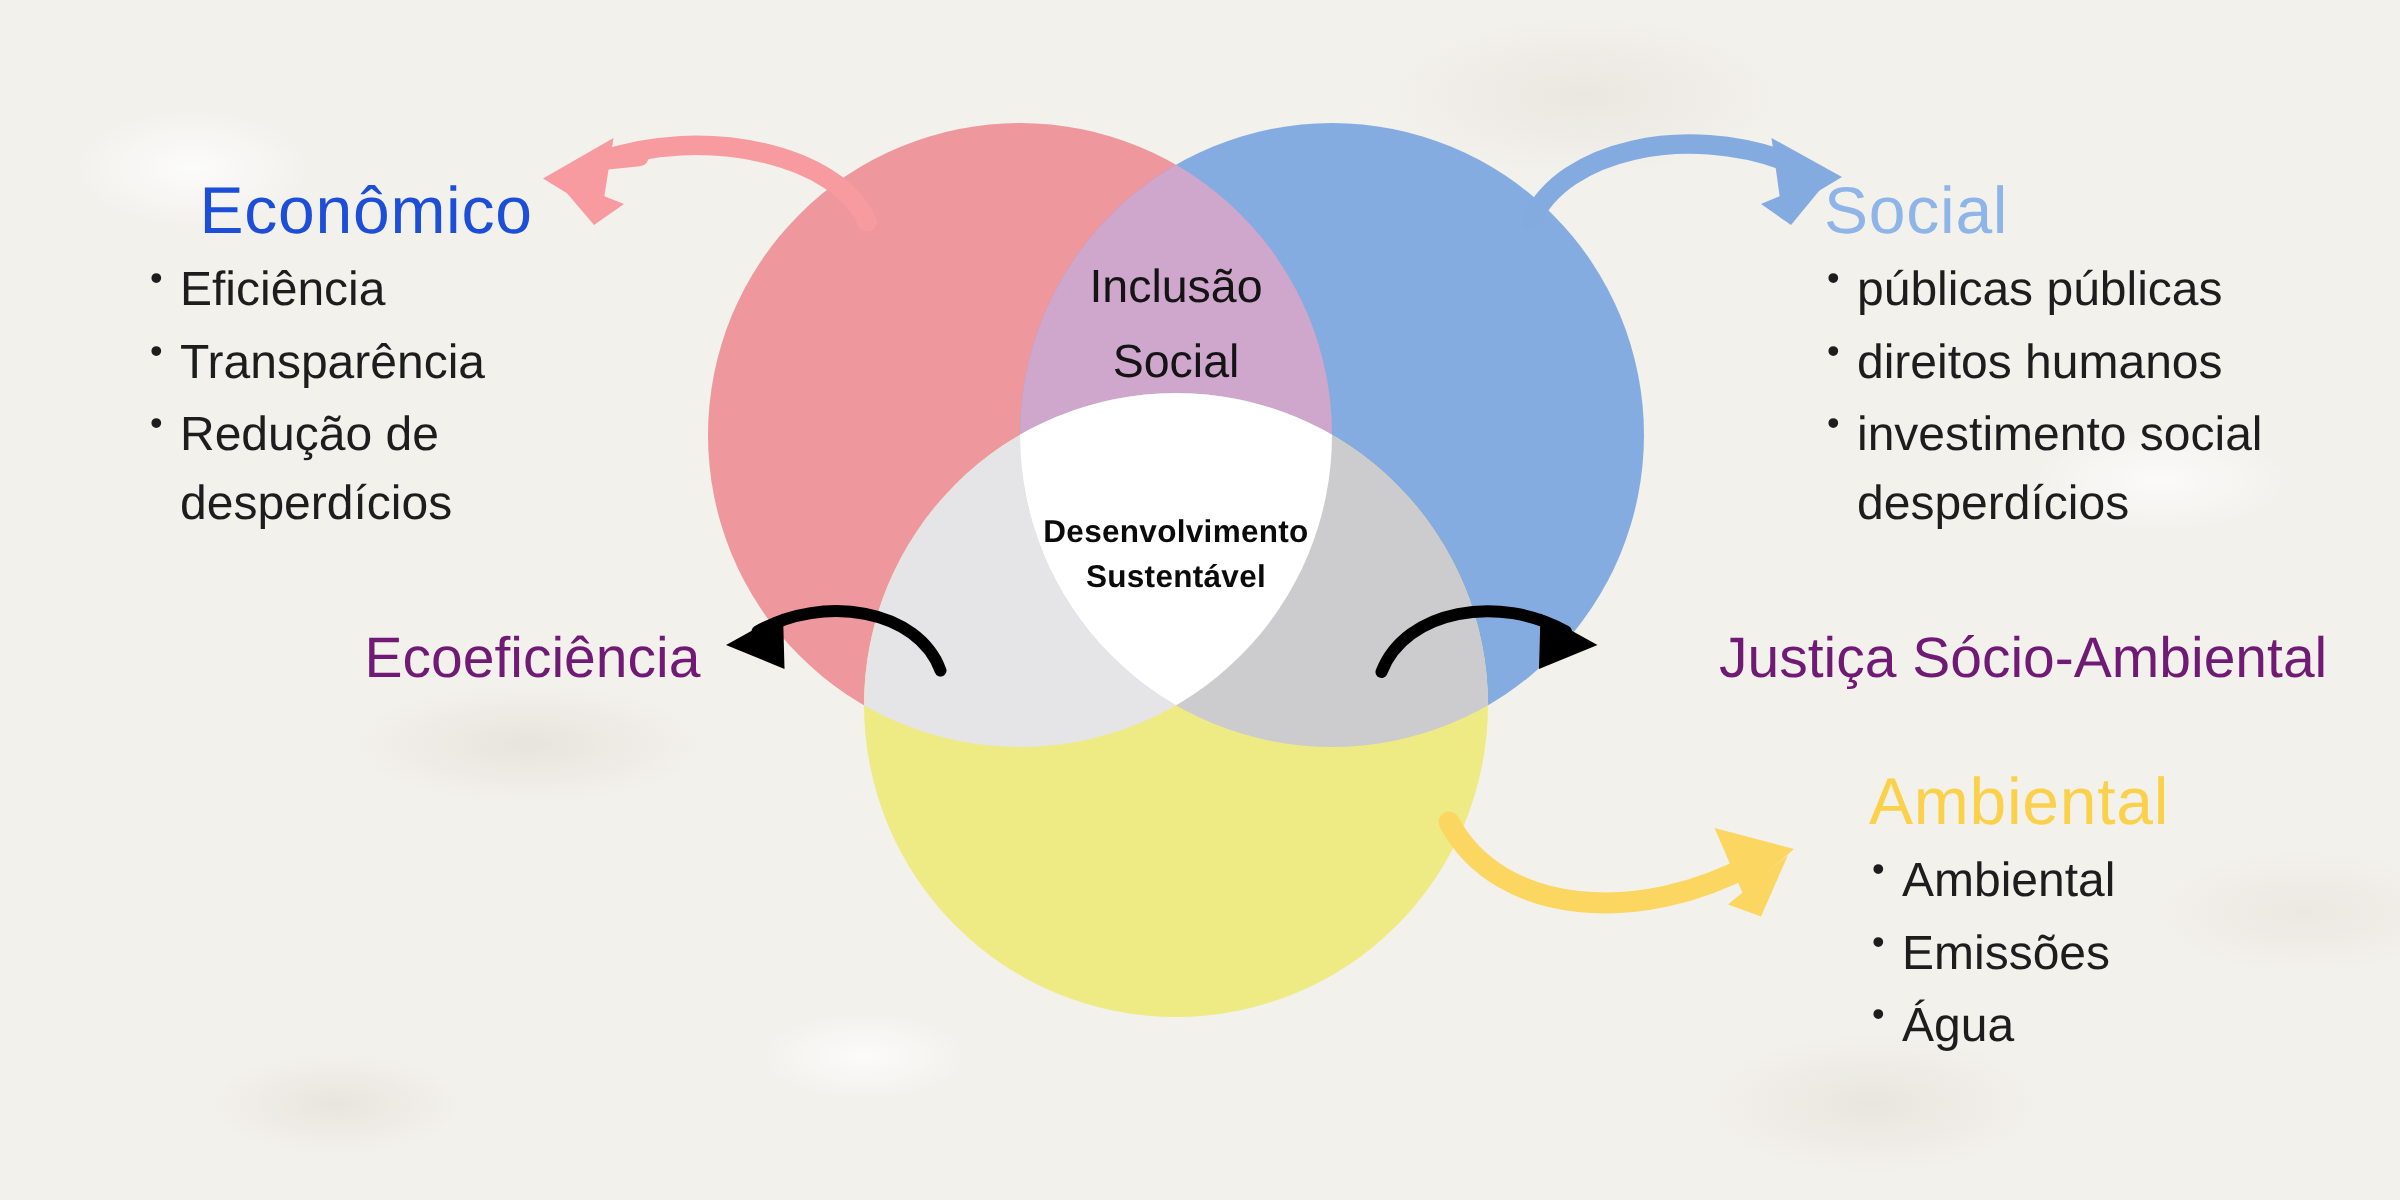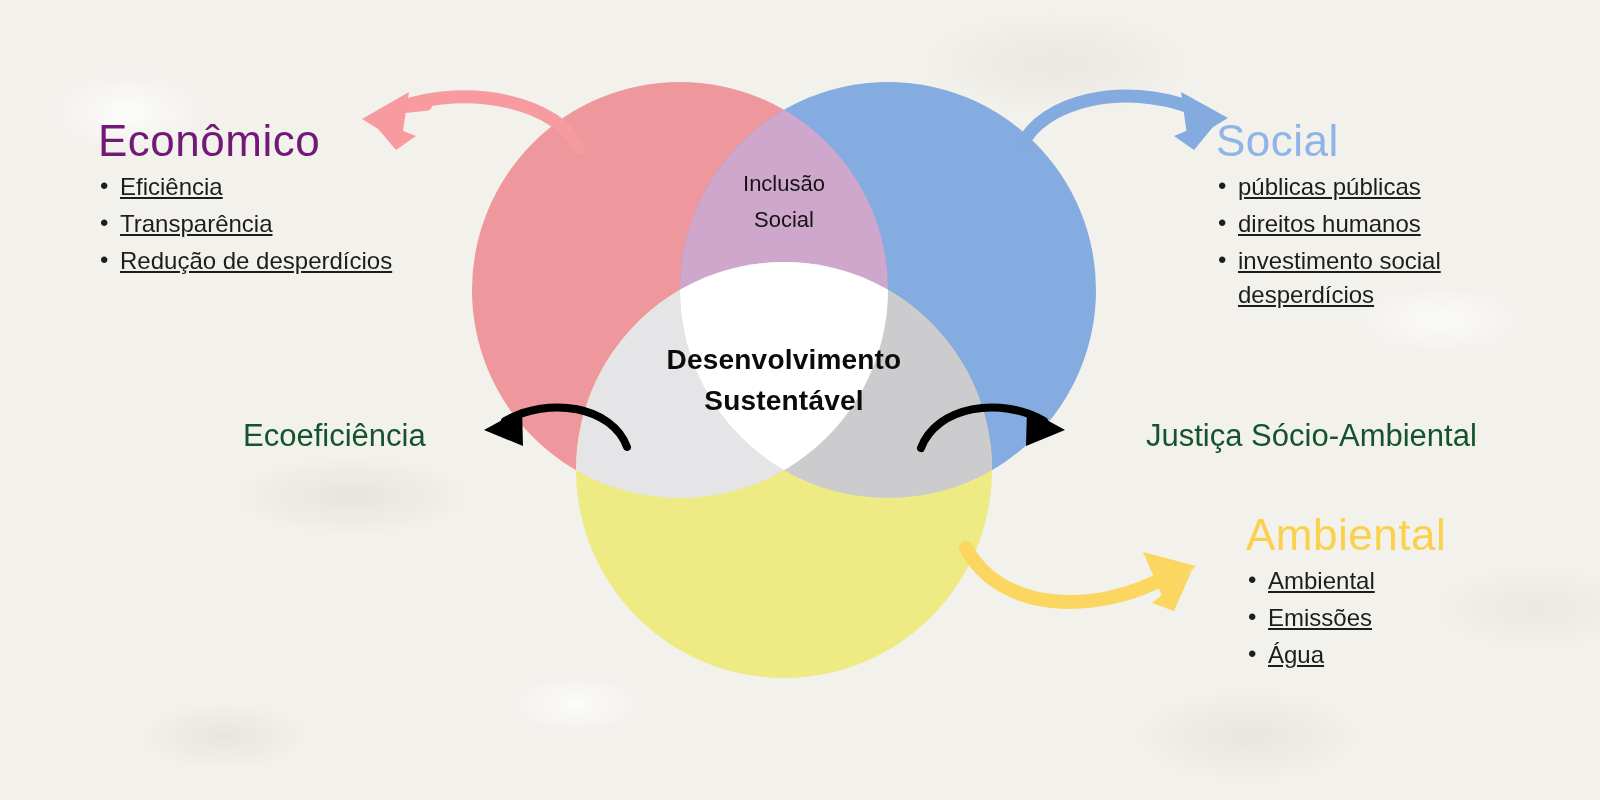--- a/index.html
+++ b/index.html
@@ -54,65 +54,64 @@
     font-size: 44px;
     line-height: 1.05;
     letter-spacing: .5px;
     margin: 0 0 6px 0;
     font-weight: 400;
   }
   .bullets {
     list-style: none;
     margin: 0;
     padding: 0;
-    font-size: 24px;
+    font-size: 32px;
     color: #1d1d1d;
     line-height: 1.42;
-    text-decoration: underline;
   }
   .bullets li {
     position: relative;
     padding-left: 22px;
     margin: 0 0 3px 0;
   }
   .bullets li::before {
     content: "\2022";
     position: absolute;
     left: 2px;
     top: -1px;
     font-size: 24px;
     color: #1d1d1d;
   }
   #panel-economico {
     left: 98px;
     top: 118px;
     width: 330px;
     text-align: left;
   }
-  #panel-economico .panel-title { color: #701a75; }
+  #panel-economico .panel-title { color: #1d4ed8; margin-left: 35px; }
 
   #panel-social {
     left: 1216px;
     top: 118px;
     width: 340px;
   }
   #panel-social .panel-title { color: #8fb4e8; }
 
   #panel-ambiental {
     left: 1216px;
     top: 512px;
     width: 340px;
     margin-left: 30px;
   }
   #panel-ambiental .panel-title { color: #fbd14b; }
 
   .flow-label {
     position: absolute;
-    font-size: 31px;
-    color: #14532d;
+    font-size: 38px;
+    color: #701a75;
     z-index: 4;
     white-space: nowrap;
   }
   #label-ecoeficiencia {
     left: 243px;
     top: 418px;
   }
   #label-justica {
     left: 1146px;
     top: 418px;
@@ -120,29 +119,29 @@
   .venn-text {
     position: absolute;
     z-index: 4;
     text-align: center;
     white-space: pre-line;
   }
   #venn-inclusao {
     left: 662px;
     top: 166px;
     width: 244px;
-    font-size: 22px;
+    font-size: 31px;
     line-height: 1.62;
     color: #141414;
   }
   #venn-core {
     left: 664px;
     top: 340px;
     width: 240px;
-    font-size: 28px;
+    font-size: 21px;
     font-weight: 700;
     line-height: 1.45;
     color: #0b0b0b;
     letter-spacing: .2px;
   }
 </style>
 </head>
 <body>
 
 <div id="stage">

